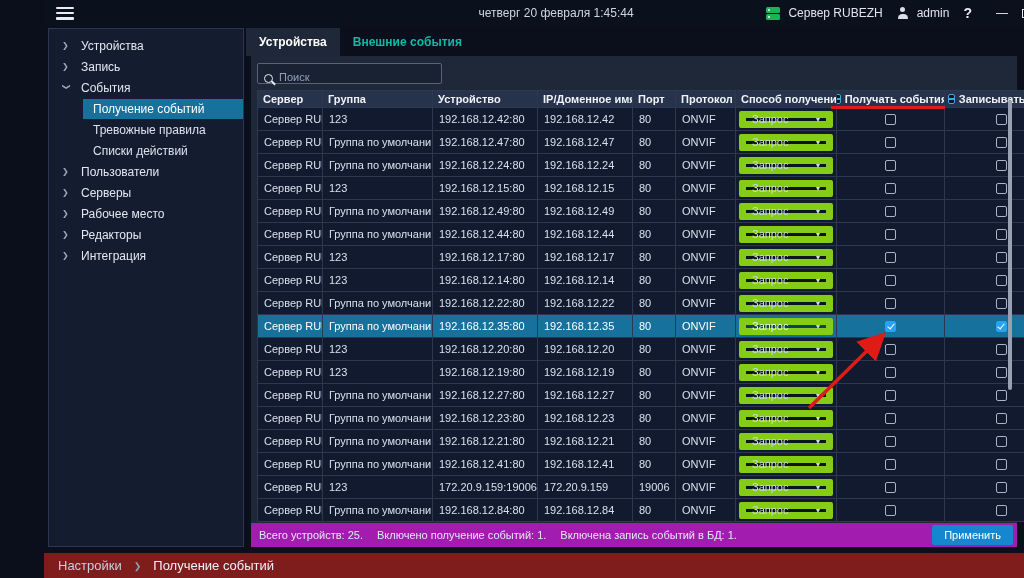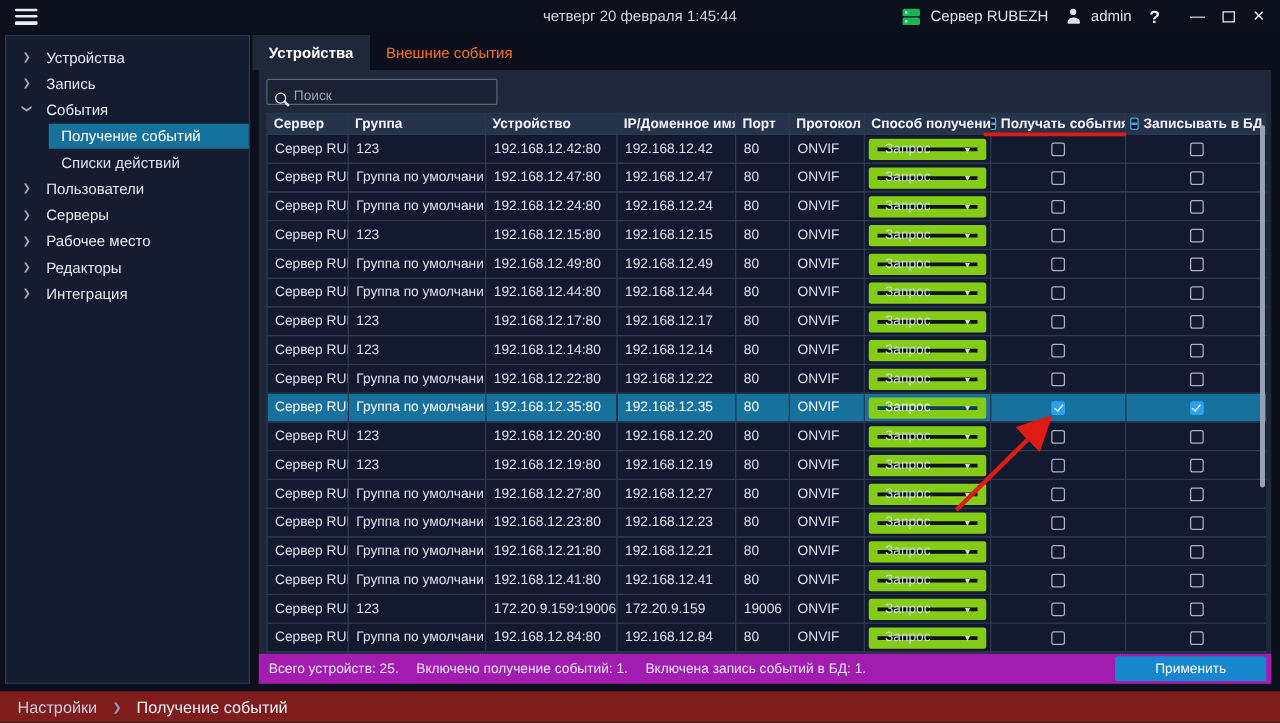--- a/index.html
+++ b/index.html
@@ -3,21 +3,21 @@
 <meta charset="utf-8">
 <style>
   * { box-sizing: border-box; margin: 0; padding: 0; }
   html, body { width: 1024px; height: 578px; overflow: hidden; }
   body {
     background: #0a0f1b;
     font-family: "Liberation Sans", sans-serif;
     color: #dfe5ee;
     position: relative;
   }
-  .screen { position: absolute; inset: 0; }
+  .screen { position: absolute; inset: 0; margin-left: 44px; }
 
   
   .topbar {
     position: absolute; left: 0; top: 0; width: 1024px; height: 26px;
     background: #0b101d; display: flex; align-items: center; padding: 0 12px;
   }
   .hamburger { width: 18px; height: 13px; display: flex; flex-direction: column; justify-content: space-between; cursor: pointer; }
   .hamburger i { display: block; height: 2.5px; background: #e8edf4; border-radius: 1px; }
   .datetime { position: absolute; left: 50%; transform: translateX(-50%); font-size: 12px; color: #cdd5e2; }
   .top-right { margin-left: auto; display: flex; align-items: center; gap: 8px; font-size: 12px; }
@@ -39,21 +39,21 @@
   }
   .side-item { height: 21px; display: flex; align-items: center; padding-left: 13px; gap: 11px; font-size: 12px; color: #e2e8f2; cursor: pointer; }
   .chev { color: #9aa8bf; font-size: 8px; width: 8px; display: inline-block; }
   .chev.down { transform: rotate(90deg); }
   .side-child { margin-left: 34px; height: 20px; margin-top: 1px; display: flex; align-items: center; padding-left: 10px; font-size: 12px; color: #dbe2ee; cursor: pointer; }
   .side-child.selected { background: #17719d; color: #fff; }
 
   
   .main { position: absolute; left: 200px; top: 28px; right: 4px; bottom: 31px; }
   .tabbar { height: 28px; display: flex; padding-left: 2px; }
-  .tab { padding: 0 13px; display: flex; align-items: center; font-size: 12px; color: #f97316; cursor: pointer; }
+  .tab { padding: 0 13px; display: flex; align-items: center; font-size: 12px; color: #14b8a6; cursor: pointer; font-weight: bold; }
   .tab.active { background: #1e2839; color: #ffffff; font-weight: bold; }
   .panel { position: absolute; left: 7px; right: 3px; top: 28px; bottom: 0; background: #1e2839; }
 
   .searchbox {
     position: absolute; top: 7px; left: 6px; width: 185px; height: 21px;
     border: 1px solid #55637e; border-radius: 2px; display: flex; align-items: flex-end; padding: 0 6px; gap: 6px;
     background: rgba(10,16,30,0.25);
   }
   .search-icon { width: 9px; height: 9px; border: 1.5px solid #e8edf4; border-radius: 50%; position: relative; flex: none; }
   .search-icon::after { content: ""; position: absolute; width: 5px; height: 1.5px; background: #e8edf4; transform: rotate(45deg); left: 6px; top: 7px; }
@@ -81,21 +81,21 @@
 
   .vscroll { position: absolute; top: 44px; right: 5px; width: 4px; height: 290px; background: #98a1b3; border-radius: 2px; cursor: pointer; }
 
   
   .statusbar {
     position: absolute; left: 0; right: 0; bottom: 0; height: 24px;
     background: #a21caf; display: flex; align-items: center; gap: 14px; padding-left: 8px;
     font-size: 11px; color: #e3e9f2;
   }
   .apply {
-    position: absolute; right: 4px; bottom: 2px; height: 20px; padding: 0 32px;
+    position: absolute; right: 4px; bottom: 2px; height: 20px; padding: 0 12px;
     background: #1687cf; color: #fff; border: none; border-radius: 2px; font-size: 11px;
     font-family: "Liberation Sans", sans-serif; cursor: pointer;
   }
 
   
   .breadcrumb {
     position: absolute; left: 0; right: 0; bottom: 0; height: 25px;
     background: #7f1d1d; display: flex; align-items: center; gap: 12px; padding-left: 14px; font-size: 13px;
   }
   .bc-root { color: #c6cfdd; cursor: pointer; }
@@ -143,20 +143,23 @@
     <div class="side-item">
       <span class="chev">❯</span>
       <span>Запись</span>
     </div>
     <div class="side-item">
       <span class="chev down">❯</span>
       <span>События</span>
     </div>
     <div class="side-child selected">
       <span>Получение событий</span>
+    </div>
+    <div class="side-child">
+      <span>Тревожные правила</span>
     </div>
     <div class="side-child">
       <span>Списки действий</span>
     </div>
     <div class="side-item">
       <span class="chev">❯</span>
       <span>Пользователи</span>
     </div>
     <div class="side-item">
       <span class="chev">❯</span>

